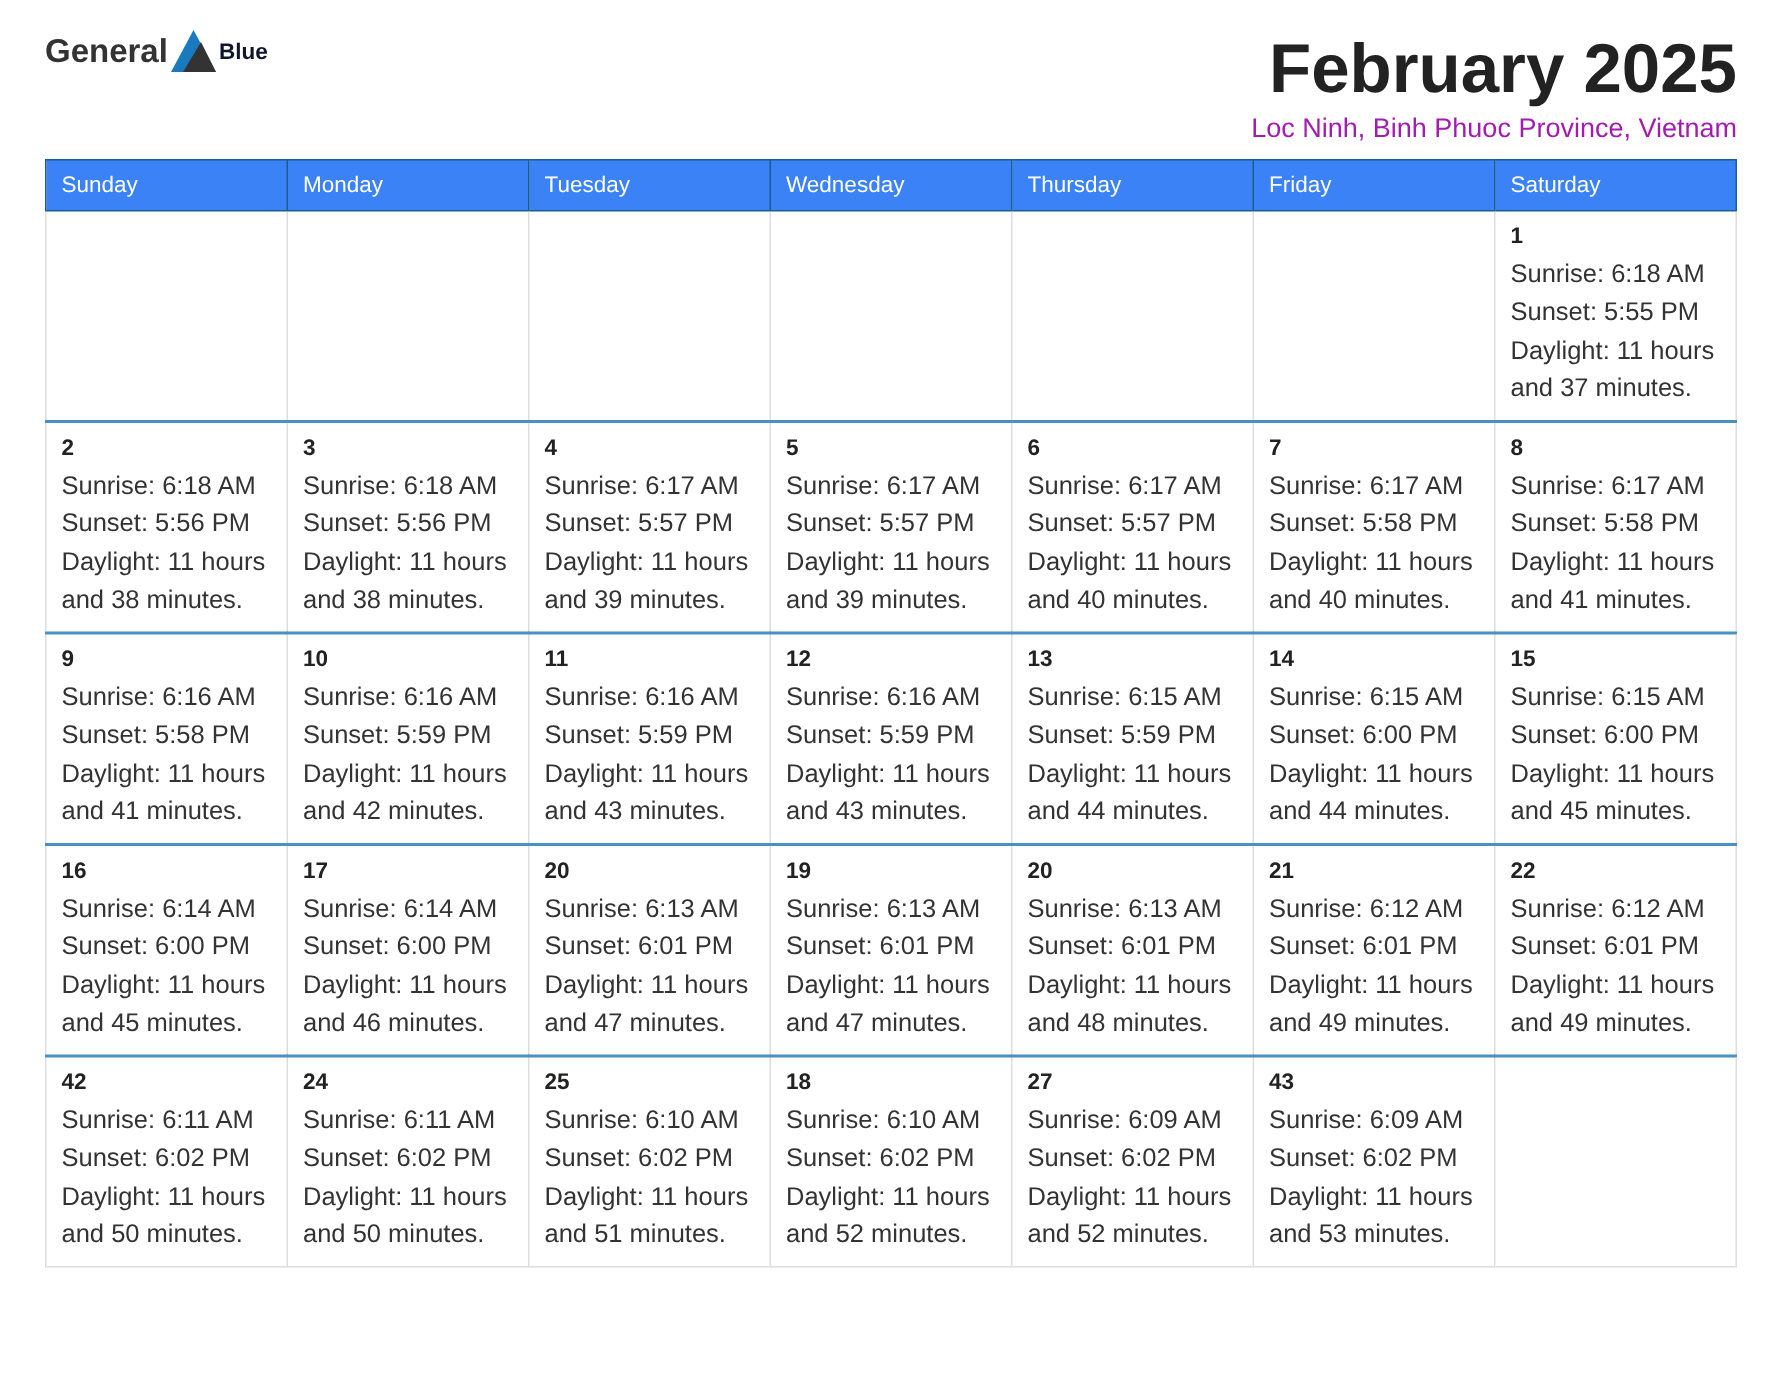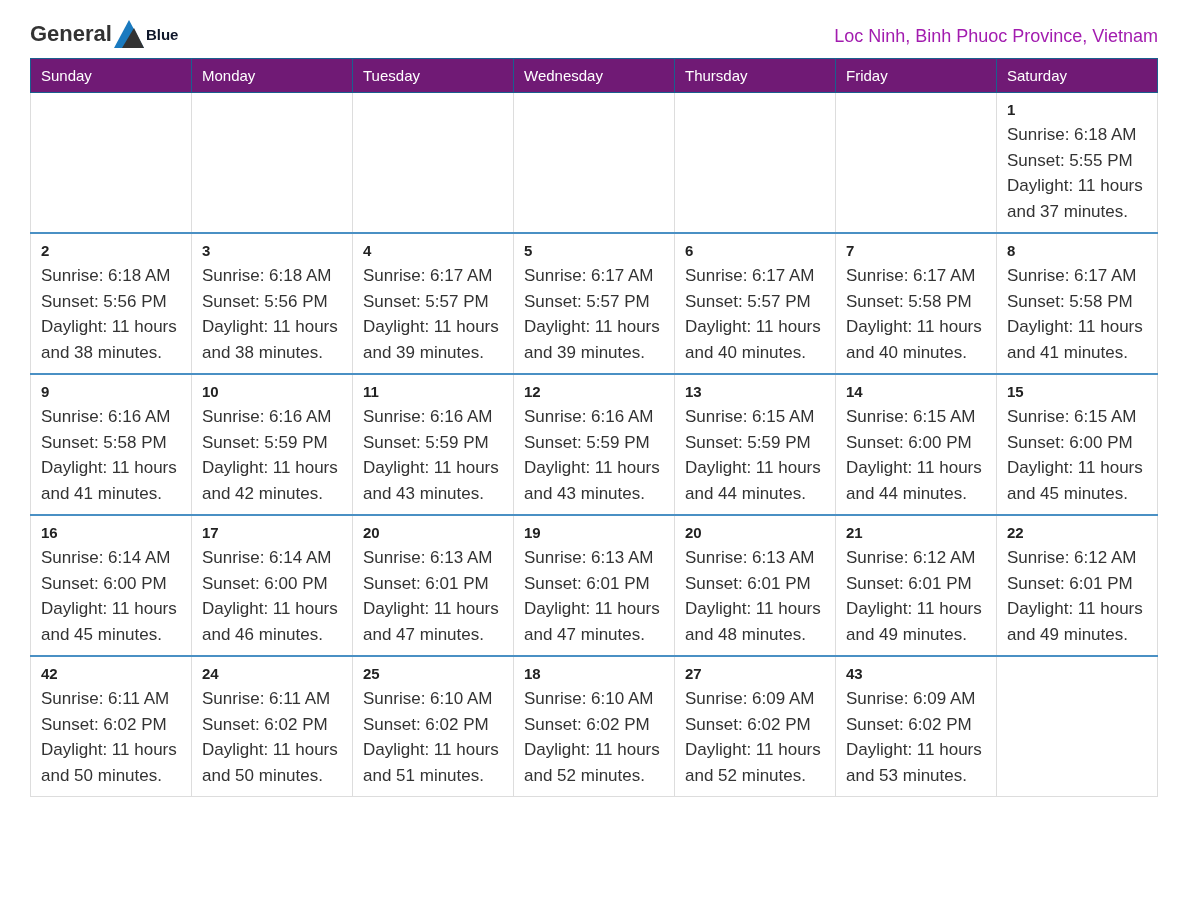--- a/index.html
+++ b/index.html
@@ -6,21 +6,21 @@
     body {
       font-family: Arial, sans-serif;
       background: #fff;
       padding: 20px 30px;
       width: 1188px;
       min-height: 918px;
     }
     .header {
       display: flex;
       justify-content: space-between;
-      align-items: center;
+      align-items: flex-start;
       margin-bottom: 10px;
     }
     .logo {
       display: flex;
       align-items: center;
     }
     .logo-text-general {
       font-size: 22px;
       font-weight: bold;
       color: #333;
@@ -49,21 +49,21 @@
       color: #a21caf;
       font-weight: normal;
       margin-top: 4px;
     }
     .calendar {
       width: 100%;
       border-collapse: collapse;
       margin-top: 10px;
     }
     .calendar thead tr {
-      background-color: #701a75;
+      background-color: #3b82f6;
     }
     .calendar thead th {
       color: #fff;
       font-size: 15px;
       font-weight: normal;
       padding: 8px 10px;
       text-align: left;
       border: 1px solid #1a5f8e;
     }
     .calendar tbody tr {
@@ -109,20 +109,21 @@
 <div class="header">
   <div class="logo">
     <span class="logo-text-general">General</span>
     <svg class="logo-icon" viewBox="0 0 30 28" xmlns="http://www.w3.org/2000/svg">
       <polygon points="0,28 15,0 30,28" fill="#1a7abf"></polygon>
       <polygon points="8,28 20,8 30,28" fill="#333"></polygon>
     </svg>
     <span class="logo-text-blue">Blue</span>
   </div>
   <div class="title-block">
+    <h1>February 2025</h1>
     <h2>Loc Ninh, Binh Phuoc Province, Vietnam</h2>
   </div>
 </div>
 
 <table class="calendar">
   <thead>
     <tr>
       <th>Sunday</th>
       <th>Monday</th>
       <th>Tuesday</th>

